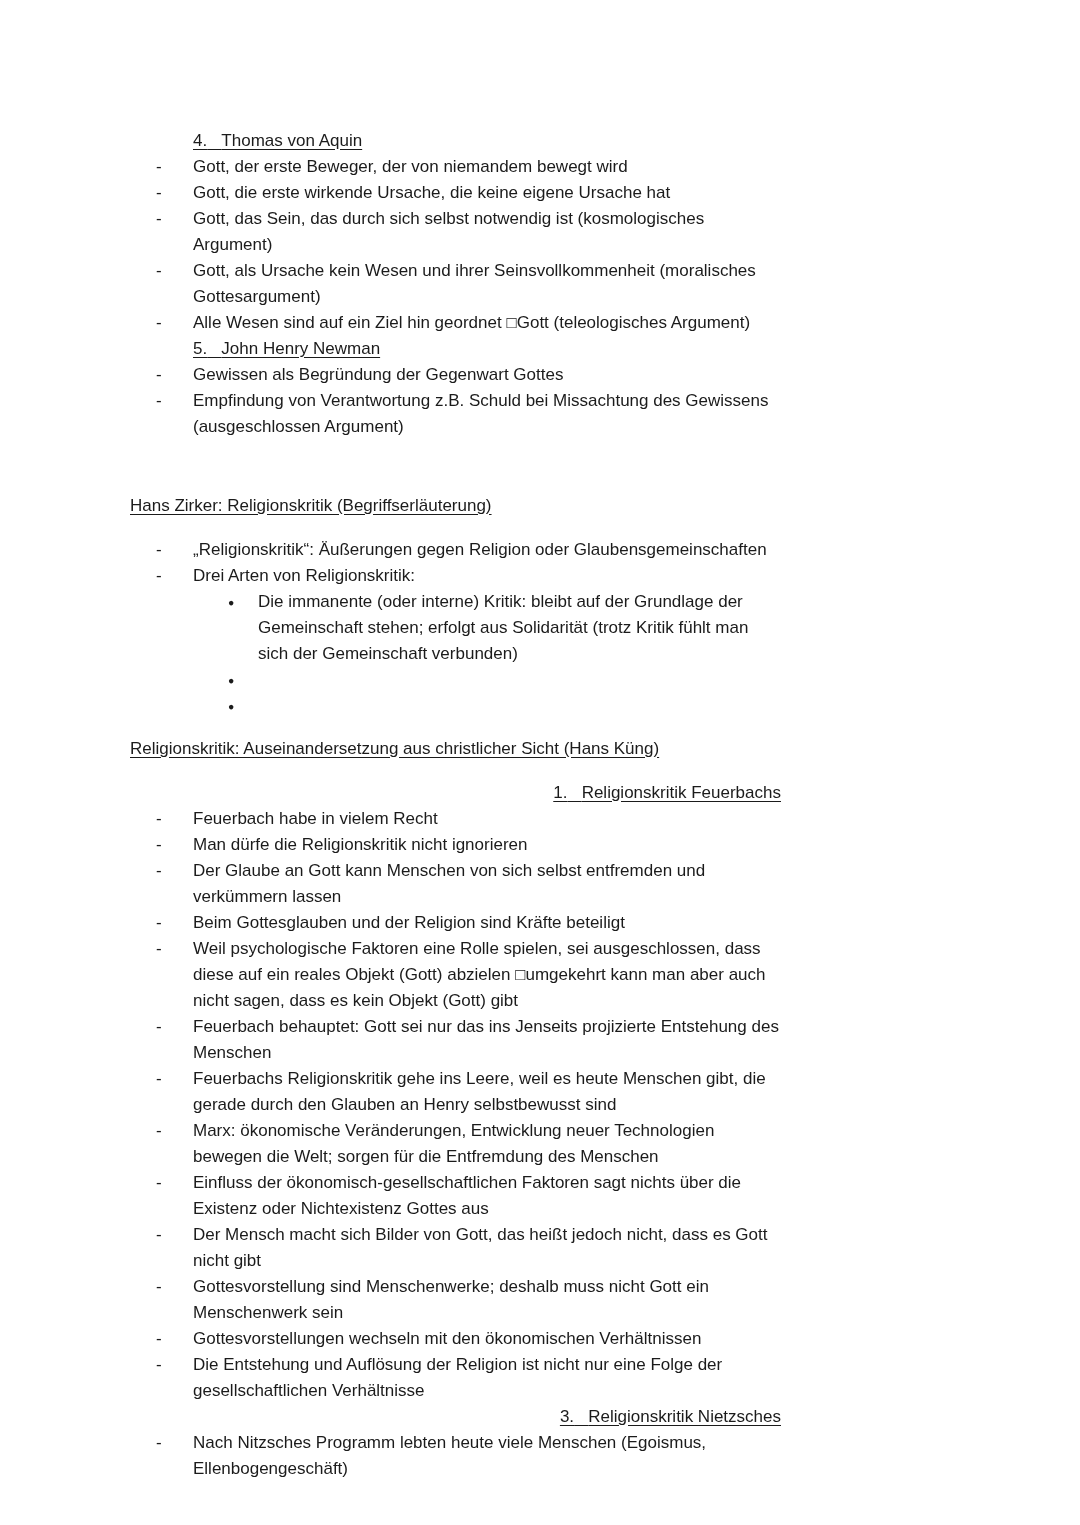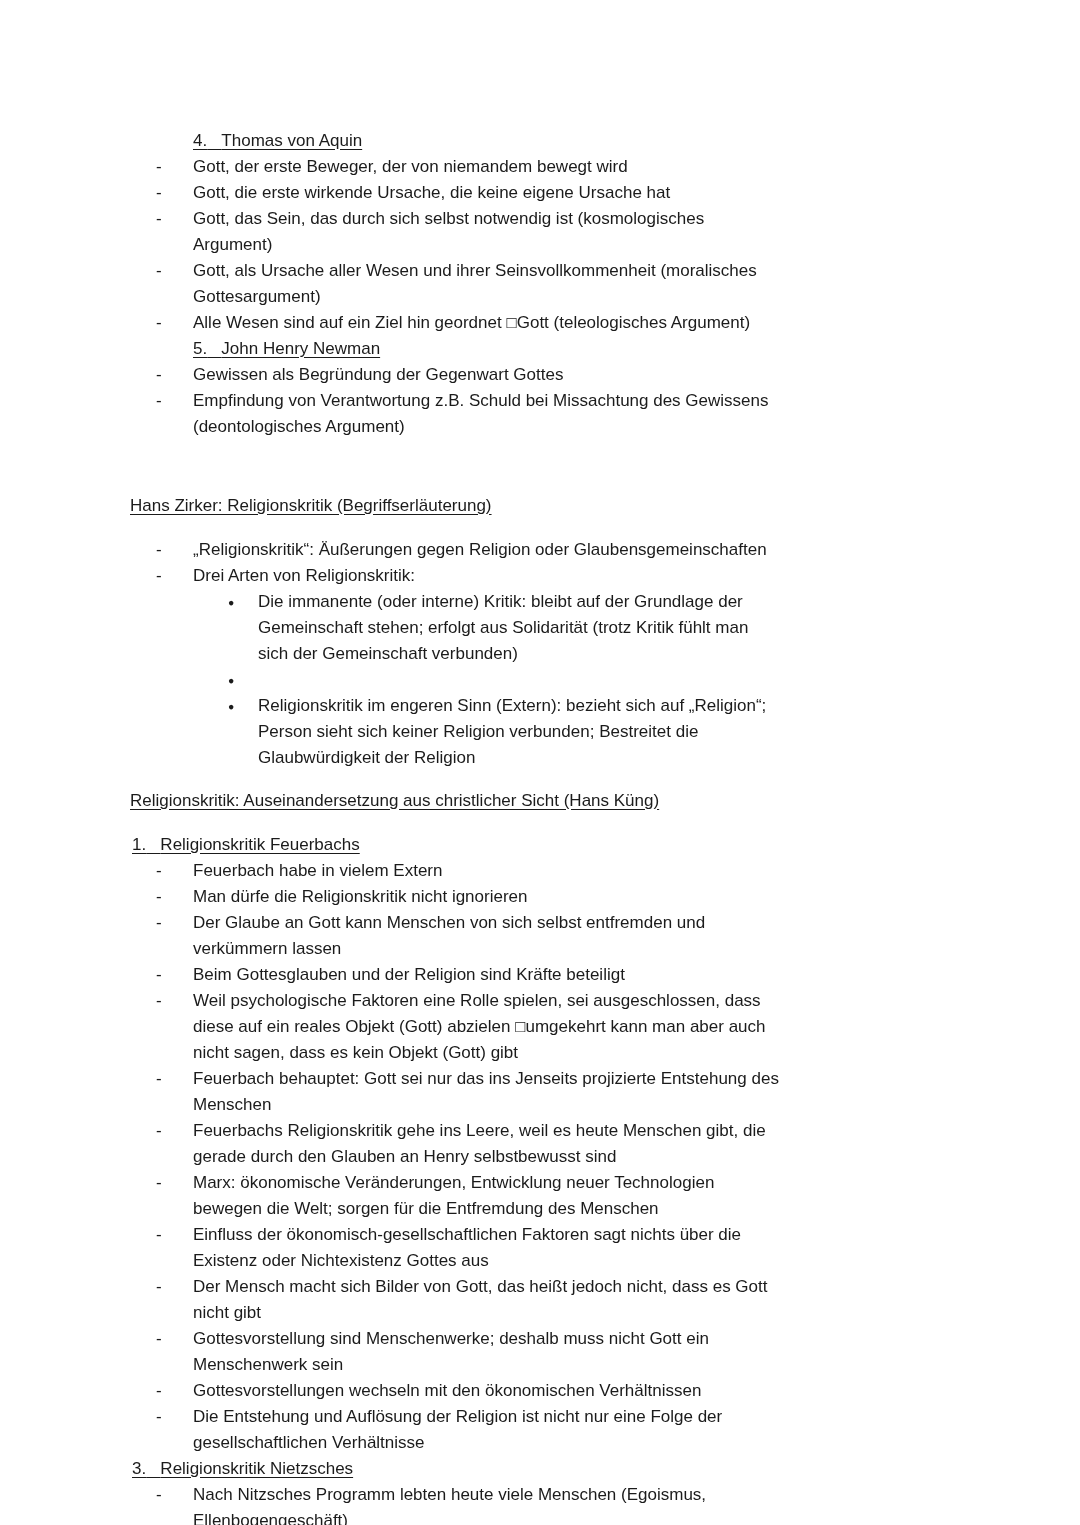--- a/index.html
+++ b/index.html
@@ -29,20 +29,21 @@
     margin: 17px 0 18px 0;
   }
   .spacer {
     height: 36px;
   }
   .olh {
     padding-left: 63px;
   }
   .olh0 {
     padding-left: 2px;
+    text-align: right;
   }
   .li {
     display: flex;
     align-items: flex-start;
   }
   .dash {
     padding-left: 26px;
   }
   .dash .marker {
     flex: 0 0 37px;
@@ -72,61 +73,60 @@
       <div class="dash li">
         <span class="marker">-</span>
         <span class="t">Gott, die erste wirkende Ursache, die keine eigene Ursache hat</span>
       </div>
       <div class="dash li">
         <span class="marker">-</span>
         <span class="t">Gott, das Sein, das durch sich selbst notwendig ist (kosmologisches Argument)</span>
       </div>
       <div class="dash li">
         <span class="marker">-</span>
-        <span class="t">Gott, als Ursache aller Wesen und ihrer Seinsvollkommenheit (moralisches Gottesargument)</span>
+        <span class="t">Gott, als Ursache kein Wesen und ihrer Seinsvollkommenheit (moralisches Gottesargument)</span>
       </div>
       <div class="dash li">
         <span class="marker">-</span>
         <span class="t">Alle Wesen sind auf ein Ziel hin geordnet □Gott (teleologisches Argument)</span>
       </div>
       <div class="olh"><span class="u"><span class="num">5.</span>&nbsp;&nbsp;&nbsp;<span class="t">John Henry Newman</span></span></div>
       <div class="dash li">
         <span class="marker">-</span>
         <span class="t">Gewissen als Begründung der Gegenwart Gottes</span>
       </div>
       <div class="dash li">
         <span class="marker">-</span>
-        <span class="t">Empfindung von Verantwortung z.B. Schuld bei Missachtung des Gewissens (deontologisches Argument)</span>
+        <span class="t">Empfindung von Verantwortung z.B. Schuld bei Missachtung des Gewissens (ausgeschlossen Argument)</span>
       </div>
       <div class="spacer"></div>
       <div class="heading"><span class="u">Hans Zirker: Religionskritik (Begriffserläuterung)</span></div>
       <div class="dash li">
         <span class="marker">-</span>
         <span class="t">„Religionskritik“: Äußerungen gegen Religion oder Glaubensgemeinschaften</span>
       </div>
       <div class="dash li">
         <span class="marker">-</span>
         <span class="t">Drei Arten von Religionskritik:</span>
       </div>
       <div class="bullet li">
         <span class="marker">●</span>
         <span class="t">Die immanente (oder interne) Kritik: bleibt auf der Grundlage der Gemeinschaft stehen; erfolgt aus Solidarität (trotz Kritik fühlt man sich der Gemeinschaft verbunden)</span>
       </div>
       <div class="bullet li">
         <span class="marker">●</span>
       </div>
       <div class="bullet li">
         <span class="marker">●</span>
-        <span class="t">Religionskritik im engeren Sinn (Extern): bezieht sich auf „Religion“; Person sieht sich keiner Religion verbunden; Bestreitet die Glaubwürdigkeit der Religion</span>
       </div>
       <div class="heading"><span class="u">Religionskritik: Auseinandersetzung aus christlicher Sicht (Hans Küng)</span></div>
       <div class="olh0"><span class="u"><span class="num">1.</span>&nbsp;&nbsp;&nbsp;<span class="t">Religionskritik Feuerbachs</span></span></div>
       <div class="dash li">
         <span class="marker">-</span>
-        <span class="t">Feuerbach habe in vielem Extern</span>
+        <span class="t">Feuerbach habe in vielem Recht</span>
       </div>
       <div class="dash li">
         <span class="marker">-</span>
         <span class="t">Man dürfe die Religionskritik nicht ignorieren</span>
       </div>
       <div class="dash li">
         <span class="marker">-</span>
         <span class="t">Der Glaube an Gott kann Menschen von sich selbst entfremden und verkümmern lassen</span>
       </div>
       <div class="dash li">

